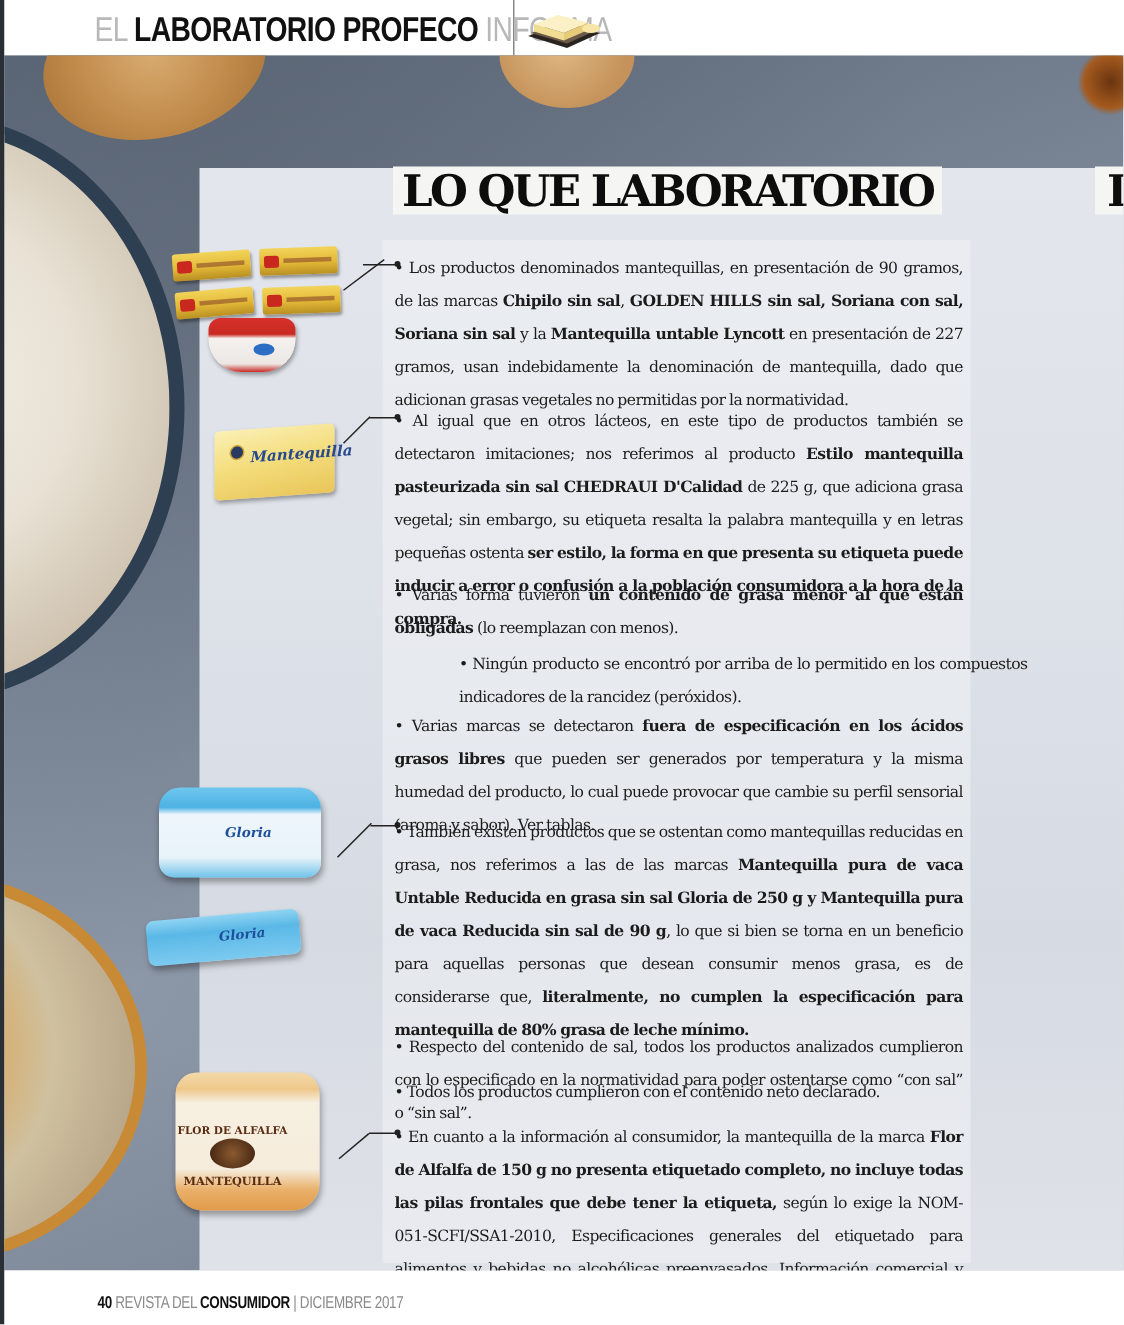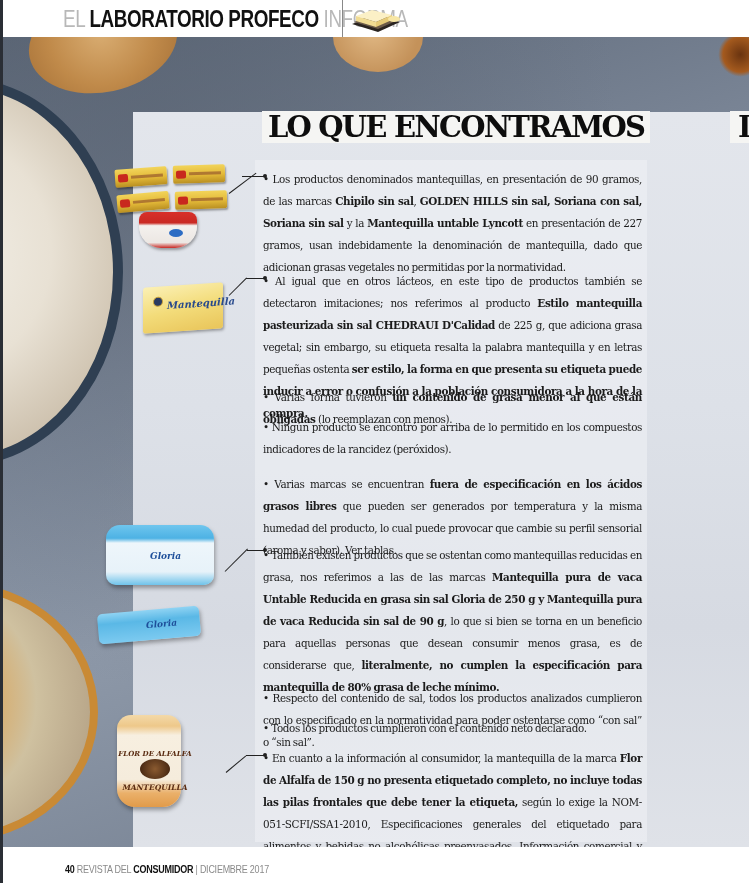--- a/index.html
+++ b/index.html
@@ -67,22 +67,22 @@
   .tub-red::after { content: ""; position: absolute; left: 30px; top: 17px; width: 14px; height: 8px; border-radius: 50%; background: #2d6dc4; }
   .box-chedraui { position: absolute; width: 80px; height: 46px; border-radius: 3px;
     background: linear-gradient(170deg, #fbf0b5 0%, #f3dc7a 50%, #e9c55a 100%); box-shadow: 1px 2px 3px rgba(0,0,0,0.35); transform: skewY(-4deg); }
   .box-chedraui .label { position: absolute; left: 24px; top: 14px; font-family: "DejaVu Serif", serif; font-style: italic; font-weight: 700; font-size: 10px; color: #284a8c; }
   .box-chedraui .seal { position: absolute; left: 10px; top: 10px; width: 10px; height: 10px; border-radius: 50%; background: #2a3a60; border: 1px solid #c9a23a; }
   .tub-blue { position: absolute; width: 108px; height: 60px; border-radius: 14px 14px 10px 10px;
     background: linear-gradient(180deg, #6fc6ee 0%, #4db2e4 22%, #eef6fb 30%, #e7f2f9 78%, #6fc3ea 100%); box-shadow: 1px 3px 4px rgba(0,0,0,0.35); }
   .tub-blue .lbl, .stick-blue .lbl { position: absolute; font-family: "DejaVu Serif", serif; font-style: italic; font-weight: 700; color: #1e4f9a; font-size: 9px; }
   .stick-blue { position: absolute; width: 102px; height: 30px; border-radius: 5px;
     background: linear-gradient(180deg, #8fd3f3 0%, #5ab8e6 35%, #7ccaf0 100%); box-shadow: 1px 3px 4px rgba(0,0,0,0.35); transform: rotate(-5deg); }
-  .jar { position: absolute; width: 64px; height: 92px; border-radius: 14px 14px 18px 18px;
-    background: linear-gradient(180deg, #f3d9a8 0%, #eec88a 12%, #f7efe0 22%, #f5ecdc 70%, #eab06a 85%, #e19b4a 100%); box-shadow: 1px 3px 4px rgba(0,0,0,0.35); font-style: italic; }
+  .jar { position: absolute; width: 96px; height: 92px; border-radius: 14px 14px 18px 18px;
+    background: linear-gradient(180deg, #f3d9a8 0%, #eec88a 12%, #f7efe0 22%, #f5ecdc 70%, #eab06a 85%, #e19b4a 100%); box-shadow: 1px 3px 4px rgba(0,0,0,0.35); }
   .jar .lbl { position: absolute; left: 0; width: 76px; text-align: center; font-family: "DejaVu Serif", serif; font-size: 7px; color: #5a2c12; font-weight: 700; }
   .jar .pic { position: absolute; left: 23px; top: 44px; width: 30px; height: 20px; border-radius: 50%; background: radial-gradient(circle, #8a5a30 0%, #4a2a14 80%); }
 
   
   .footer { position: absolute; left: 3px; top: 847px; width: 746px; height: 36px; background: #fff; }
   .footer-text { position: absolute; left: 62px; top: 15px; font-family: "Liberation Sans", sans-serif; font-size: 11.5px; line-height: 14px; white-space: nowrap; transform: scaleX(0.78); transform-origin: left center; letter-spacing: -0.3px; }
   .footer-text .num, .footer-text .bold { color: #111; font-weight: 700; }
   .footer-text .thin { color: #8a8a8a; }
 </style>
 </head>
@@ -109,21 +109,21 @@
   <div class="spoon-1"></div>
   <div class="spoon-2"></div>
   <div class="star-anise"></div>
   <div class="bowl-flour"></div>
   <div class="bowl-egg"></div>
 </div>
 
 <div class="paper"></div>
 <div class="text-bg"></div>
 
-<div class="section-title">LO QUE ENCONTRAMOS</div>
+<div class="section-title">LO QUE LABORATORIO</div>
 <div class="section-title-next">I</div>
 
 <div class="product" style="left:115px; top:160px; width:100px; height:90px;">
   <div class="box-yellow" style="left:0px; top:8px; transform:rotate(-4deg);"></div>
   <div class="box-yellow" style="left:58px; top:5px; transform:rotate(-2deg);"></div>
   <div class="box-yellow" style="left:2px; top:33px; transform:rotate(-5deg);"></div>
   <div class="box-yellow" style="left:60px; top:31px; transform:rotate(-2deg);"></div>
   <div class="tub-red" style="left:24px; top:52px;"></div>
 </div>
 <div class="connector" style="left:229px; top:193px; width:34px; transform:rotate(-37deg);"></div>
@@ -159,22 +159,22 @@
     <div class="lbl" style="top:68px; font-size:7.5px;">MANTEQUILLA</div>
   </div>
 </div>
 <div class="connector" style="left:226px; top:772px; width:26px; transform:rotate(-40deg);"></div>
 <div class="connector-h" style="left:246px; top:755px; width:18px;"></div>
 <div class="dot" style="left:263px; top:753px;"></div>
 
 <div class="para" style="top:168px;"><span>• Los productos denominados mantequillas, en presentación de 90 gramos, de las marcas </span><b>Chipilo sin sal</b><span>, </span><b>GOLDEN HILLS sin sal, Soriana con sal, Soriana sin sal</b><span> y la </span><b>Mantequilla untable Lyncott</b><span> en presentación de 227 gramos, usan indebidamente la denominación de mantequilla, dado que adicionan grasas vegetales no permitidas por la normatividad.</span></div>
 <div class="para" style="top:270px;"><span>• Al igual que en otros lácteos, en este tipo de productos también se detectaron imitaciones; nos referimos al producto </span><b>Estilo mantequilla pasteurizada sin sal CHEDRAUI D'Calidad</b><span> de 225 g, que adiciona grasa vegetal; sin embargo, su etiqueta resalta la palabra mantequilla y en letras pequeñas ostenta </span><b>ser estilo, la forma en que presenta su etiqueta puede inducir a error o confusión a la población consumidora  a la hora de la compra.</b></div>
 <div class="para" style="top:386px;"><span>• Varias forma tuvieron </span><b>un contenido de grasa menor al que están obligadas</b><span> (lo reemplazan con menos).</span></div>
-<div class="para" style="top:416px;"><span>• Ningún producto se encontró por  arriba de lo permitido en los compuestos  indicadores de la rancidez  (peróxidos).</span></div>
-<div class="para" style="top:473px;"><span>• Varias marcas se encuentran </span><b>fuera de especificación en los ácidos grasos libres</b><span> que pueden ser generados por temperatura y la misma humedad del producto,  lo  cual  puede provocar que cambie su  perfil sensorial (aroma y sabor). Ver tablas.</span></div>
+<div class="para" style="top:432px;margin-left:43px;"><span>• Ningún producto se encontró por  arriba de lo permitido en los compuestos  indicadores de la rancidez  (peróxidos).</span></div>
+<div class="para" style="top:473px;"><span>• Varias marcas se detectaron </span><b>fuera de especificación en los ácidos grasos libres</b><span> que pueden ser generados por temperatura y la misma humedad del producto,  lo  cual  puede provocar que cambie su  perfil sensorial (aroma y sabor). Ver tablas.</span></div>
 <div class="para" style="top:544px;"><span>• También existen productos que se ostentan como mantequillas reducidas en grasa, nos referimos a las de las marcas </span><b>Mantequilla pura de vaca Untable Reducida en grasa sin sal Gloria de 250 g y Mantequilla pura de vaca Reducida sin sal  de 90 g</b><span>, lo que si bien se torna en un beneficio para aquellas personas que desean consumir menos grasa, es de considerarse que, </span><b>literalmente, no cumplen la especificación para mantequilla de 80% grasa de leche mínimo.</b></div>
 <div class="para" style="top:687px;"><span>• Respecto del contenido de sal, todos los productos analizados cumplieron con lo especificado en la normatividad para poder ostentarse como “con sal” o “sin sal”.</span></div>
 <div class="para" style="top:717px;"><span>• Todos los productos cumplieron con el contenido neto declarado.</span></div>
 <div class="para" style="top:747px;"><span>• En cuanto a la información al consumidor, la mantequilla de la marca </span><b>Flor de Alfalfa de 150 g no presenta etiquetado completo, no incluye todas las pilas frontales que debe tener la etiqueta,</b><span> según lo exige la NOM-051-SCFI/SSA1-2010, Especificaciones generales del etiquetado para alimentos y bebidas no alcohólicas preenvasados. Información comercial y sanitaria.</span></div>
 
 <div class="footer">
   <div class="footer-text">
     <span class="num">40</span><span class="thin"> REVISTA DEL </span><span class="bold">CONSUMIDOR</span><span class="thin"> | </span><span class="thin">DICIEMBRE  2017</span>
   </div>
 </div>

